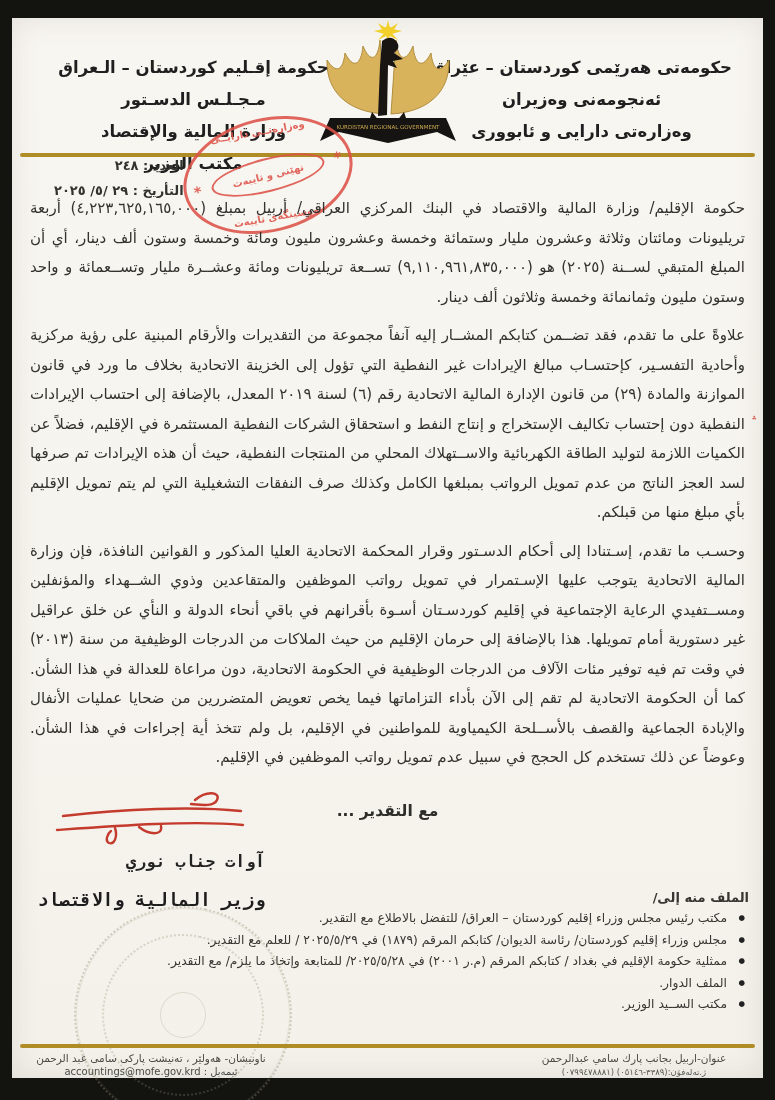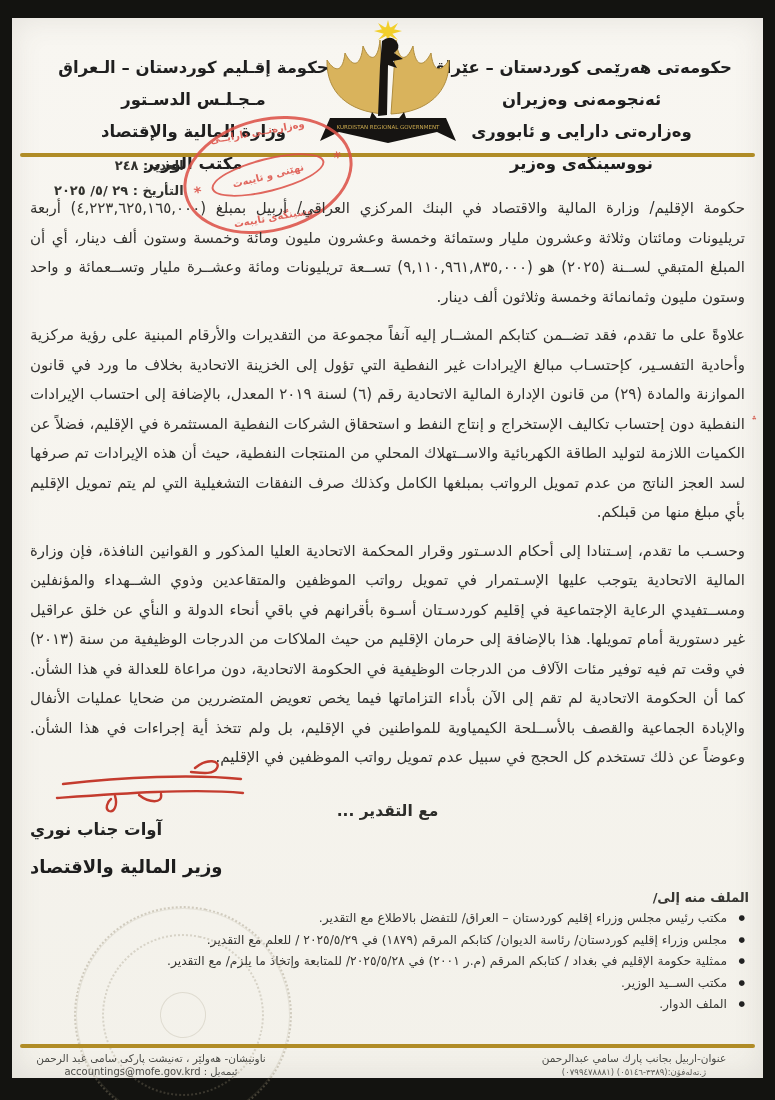--- a/index.html
+++ b/index.html
@@ -43,21 +43,21 @@
   
   .body-text { position:absolute; top:176px; left:18px; right:18px; direction:rtl;
                color:#33322f; font-size:15px; line-height:29.5px; text-align:justify;
                text-justify:inter-word; }
   .body-text p { margin-bottom:9px; }
   .margin-mark { position:absolute; right:-12px; top:212px; color:#cf4437; font-size:10px; opacity:.8; }
   .closing { position:absolute; top:784px; left:0; right:0; text-align:center;
              font-weight:bold; font-size:15.5px; color:#2d2d2a; direction:rtl; }
 
   
-  .sig { position:absolute; left:18px; top:736px; width:235px; text-align:left; direction:rtl; }
+  .sig { position:absolute; left:18px; top:768px; width:235px; text-align:right; direction:rtl;font-family:Liberation Mono, monospace; }
   .sig svg { display:block; margin:0 auto; }
   .sig-name  { font-weight:bold; font-size:16.5px; color:#222; margin-top:2px; }
   .sig-title { font-weight:bold; font-size:18px;  color:#1d1d1d; margin-top:17px; }
 
   
   .cc { position:absolute; right:14px; top:872px; width:560px; direction:rtl;
         color:#373632; font-size:12.3px; }
   .cc-head { font-weight:bold; font-size:13px; margin-bottom:6px; }
   .cc ul { list-style:none; }
   .cc li { position:relative; padding-right:22px; margin-bottom:7.5px; white-space:nowrap; }
@@ -85,21 +85,20 @@
 </head>
 <body>
 
 <div class="scan">
   <div class="page">
 
     <div class="hdr kurdish">
       <div>حکومەتی هەرێمی کوردستان – عێراق</div>
       <div>ئەنجومەنی وەزیران</div>
       <div>وەزارەتی دارایی و ئابووری</div>
-      <div>نووسینگەی وەزیر</div>
     </div>
 
     <div class="emblem">
       <svg width="152" height="128" viewBox="0 0 152 128">
 
         <g fill="#f2cf2a">
           <polygon points="76,0 79,12 76,22 73,12"></polygon>
           <polygon points="62,11 76,8 90,11 76,15"></polygon>
           <polygon points="66,3 77,10 86,20 72,13"></polygon>
           <polygon points="86,3 75,10 66,20 80,13"></polygon>
@@ -171,22 +170,22 @@
       <div class="sig-name">آوات جناب نوري</div>
       <div class="sig-title">وزير المالية والاقتصاد</div>
     </div>
 
     <div class="cc">
       <div class="cc-head">الملف منه إلى/</div>
       <ul>
         <li>مكتب رئيس مجلس وزراء إقليم كوردستان – العراق/ للتفضل بالاطلاع مع التقدير.</li>
         <li>مجلس وزراء إقليم كوردستان/ رئاسة الديوان/ كتابكم المرقم (١٨٧٩) في ٢٠٢٥/٥/٢٩ / للعلم مع التقدير.</li>
         <li>ممثلية حكومة الإقليم في بغداد / كتابكم المرقم (م.ر ٢٠٠١) في ٢٠٢٥/٥/٢٨/ للمتابعة وإتخاذ ما يلزم/ مع التقدير.</li>
+        <li>الملف الدوار.</li>
         <li>مكتب الســيد الوزير.</li>
-        <li>الملف الدوار.</li>
       </ul>
     </div>
 
     <div class="emboss"></div>
 
     <div class="gold-rule bottom"></div>
     <div class="footer">
       <div class="f-ar">
         <div>عنوان-اربيل بجانب پارك سامي عبدالرحمن</div>
         <div class="tel">ژ.تەلەفۆن:(٣٣٨٩-٠٥١٤٦) (٠٧٩٩٤٧٨٨٨١)</div>

